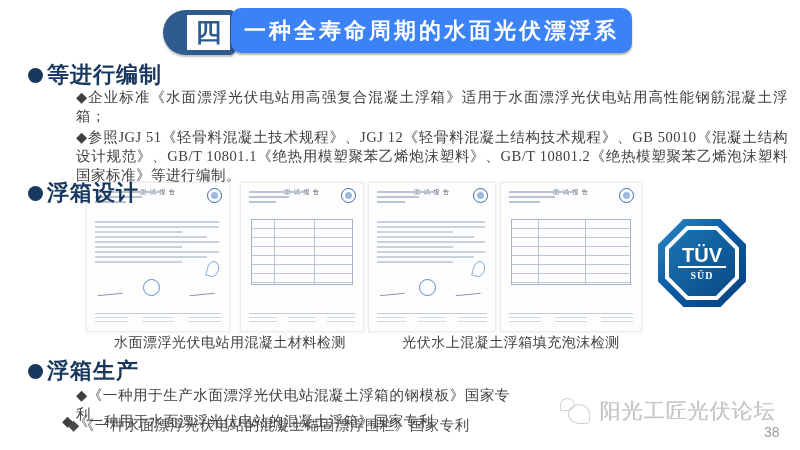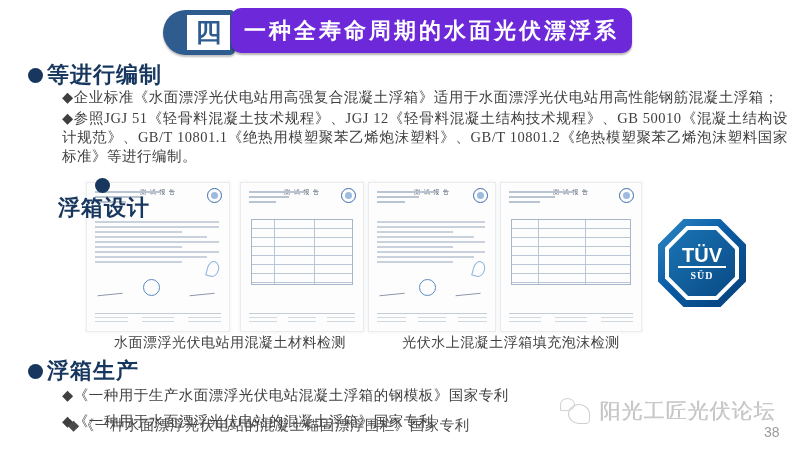--- a/index.html
+++ b/index.html
@@ -5,35 +5,35 @@
   html,body{margin:0;padding:0;background:#ffffff;}
   .slide{position:relative;width:800px;height:450px;background:#fff;overflow:hidden;
          font-family:"Liberation Serif","DejaVu Serif",serif;}
 
   
   .hdr-badge{position:absolute;left:163px;top:10px;width:72px;height:45px;
     background:#2e5c8e;border-radius:23px 5px 5px 23px;box-shadow:0 2px 2px rgba(0,0,0,.25);}
   .hdr-badge .inner{position:absolute;left:24px;top:5px;right:5px;bottom:5px;background:#fff;
     display:flex;align-items:center;justify-content:center;
     color:#2e5c8e;font-size:26px;font-weight:bold;}
-  .hdr-banner{position:absolute;left:231px;top:8px;width:401px;height:45px;background:#6d28d9;
+  .hdr-banner{position:absolute;left:231px;top:8px;width:401px;height:45px;background:#3b82f6;
     border-radius:10px;box-shadow:0 2px 2px rgba(0,0,0,.3);
     display:flex;align-items:center;justify-content:center;}
   .hdr-banner span{color:#fff;font-size:22px;font-weight:bold;letter-spacing:3px;}
 
   
   .sec-h{position:absolute;display:flex;align-items:center;color:#17375e;
     font-size:22px;font-weight:bold;letter-spacing:1px;white-space:nowrap;}
   .sec-h .dot{width:15px;height:15px;border-radius:50%;background:#17375e;margin-right:4px;flex:0 0 auto;}
   #sec-design{overflow:hidden;width:152px;z-index:5;}
 
   
   .bullets{position:absolute;color:#3f3f3f;font-size:14.5px;line-height:19px;
     letter-spacing:.5px;text-align:justify;}
-  .bullets p{margin:0 0 2px 0;}
+  .bullets p{margin:0 0 2px 14px;}
 
   
   .cert{position:absolute;top:182px;height:148px;background:#fdfdfe;border:1px solid #ececf0;
     box-shadow:0 0 3px rgba(120,130,150,.15);z-index:2;}
   .cert .c-title{position:absolute;top:5px;left:0;right:0;text-align:center;
     font-family:"Liberation Sans",sans-serif;font-size:6px;color:#4a5568;letter-spacing:1px;}
   .cert .c-stamp{position:absolute;top:5px;right:7px;width:13px;height:13px;border-radius:50%;
     border:1.5px solid #3c6ca8;}
   .cert .c-stamp::after{content:"";position:absolute;left:3px;top:3px;right:3px;bottom:3px;
     border-radius:50%;background:#9dbbdd;}
@@ -105,21 +105,21 @@
 
   <div class="sec-h" style="left:28px;top:60px;">
     <span class="dot"></span>
     <span>等进行编制</span>
   </div>
   <div class="bullets" style="left:62px;top:88px;width:726px;">
     <p>◆企业标准《水面漂浮光伏电站用高强复合混凝土浮箱》适用于水面漂浮光伏电站用高性能钢筋混凝土浮箱；</p>
     <p>◆参照JGJ 51《轻骨料混凝土技术规程》、JGJ 12《轻骨料混凝土结构技术规程》、GB 50010《混凝土结构设计规范》、GB/T 10801.1《绝热用模塑聚苯乙烯炮沫塑料》、GB/T 10801.2《绝热模塑聚苯乙烯泡沫塑料国家标准》等进行编制。</p>
   </div>
 
-  <div class="sec-h" style="left:28px;top:178px;flex-direction:column;" id="sec-design">
+  <div class="sec-h" style="left:28px;top:178px;" id="sec-design">
     <span class="dot"></span>
     <span>浮箱设计</span>
   </div>
 
   <div class="cert" style="left:86px;width:142px;">
     <div class="c-title">测 试 报 告</div>
     <div class="c-stamp"></div>
     <div class="c-hlines">
         <i></i>
         <i></i>

